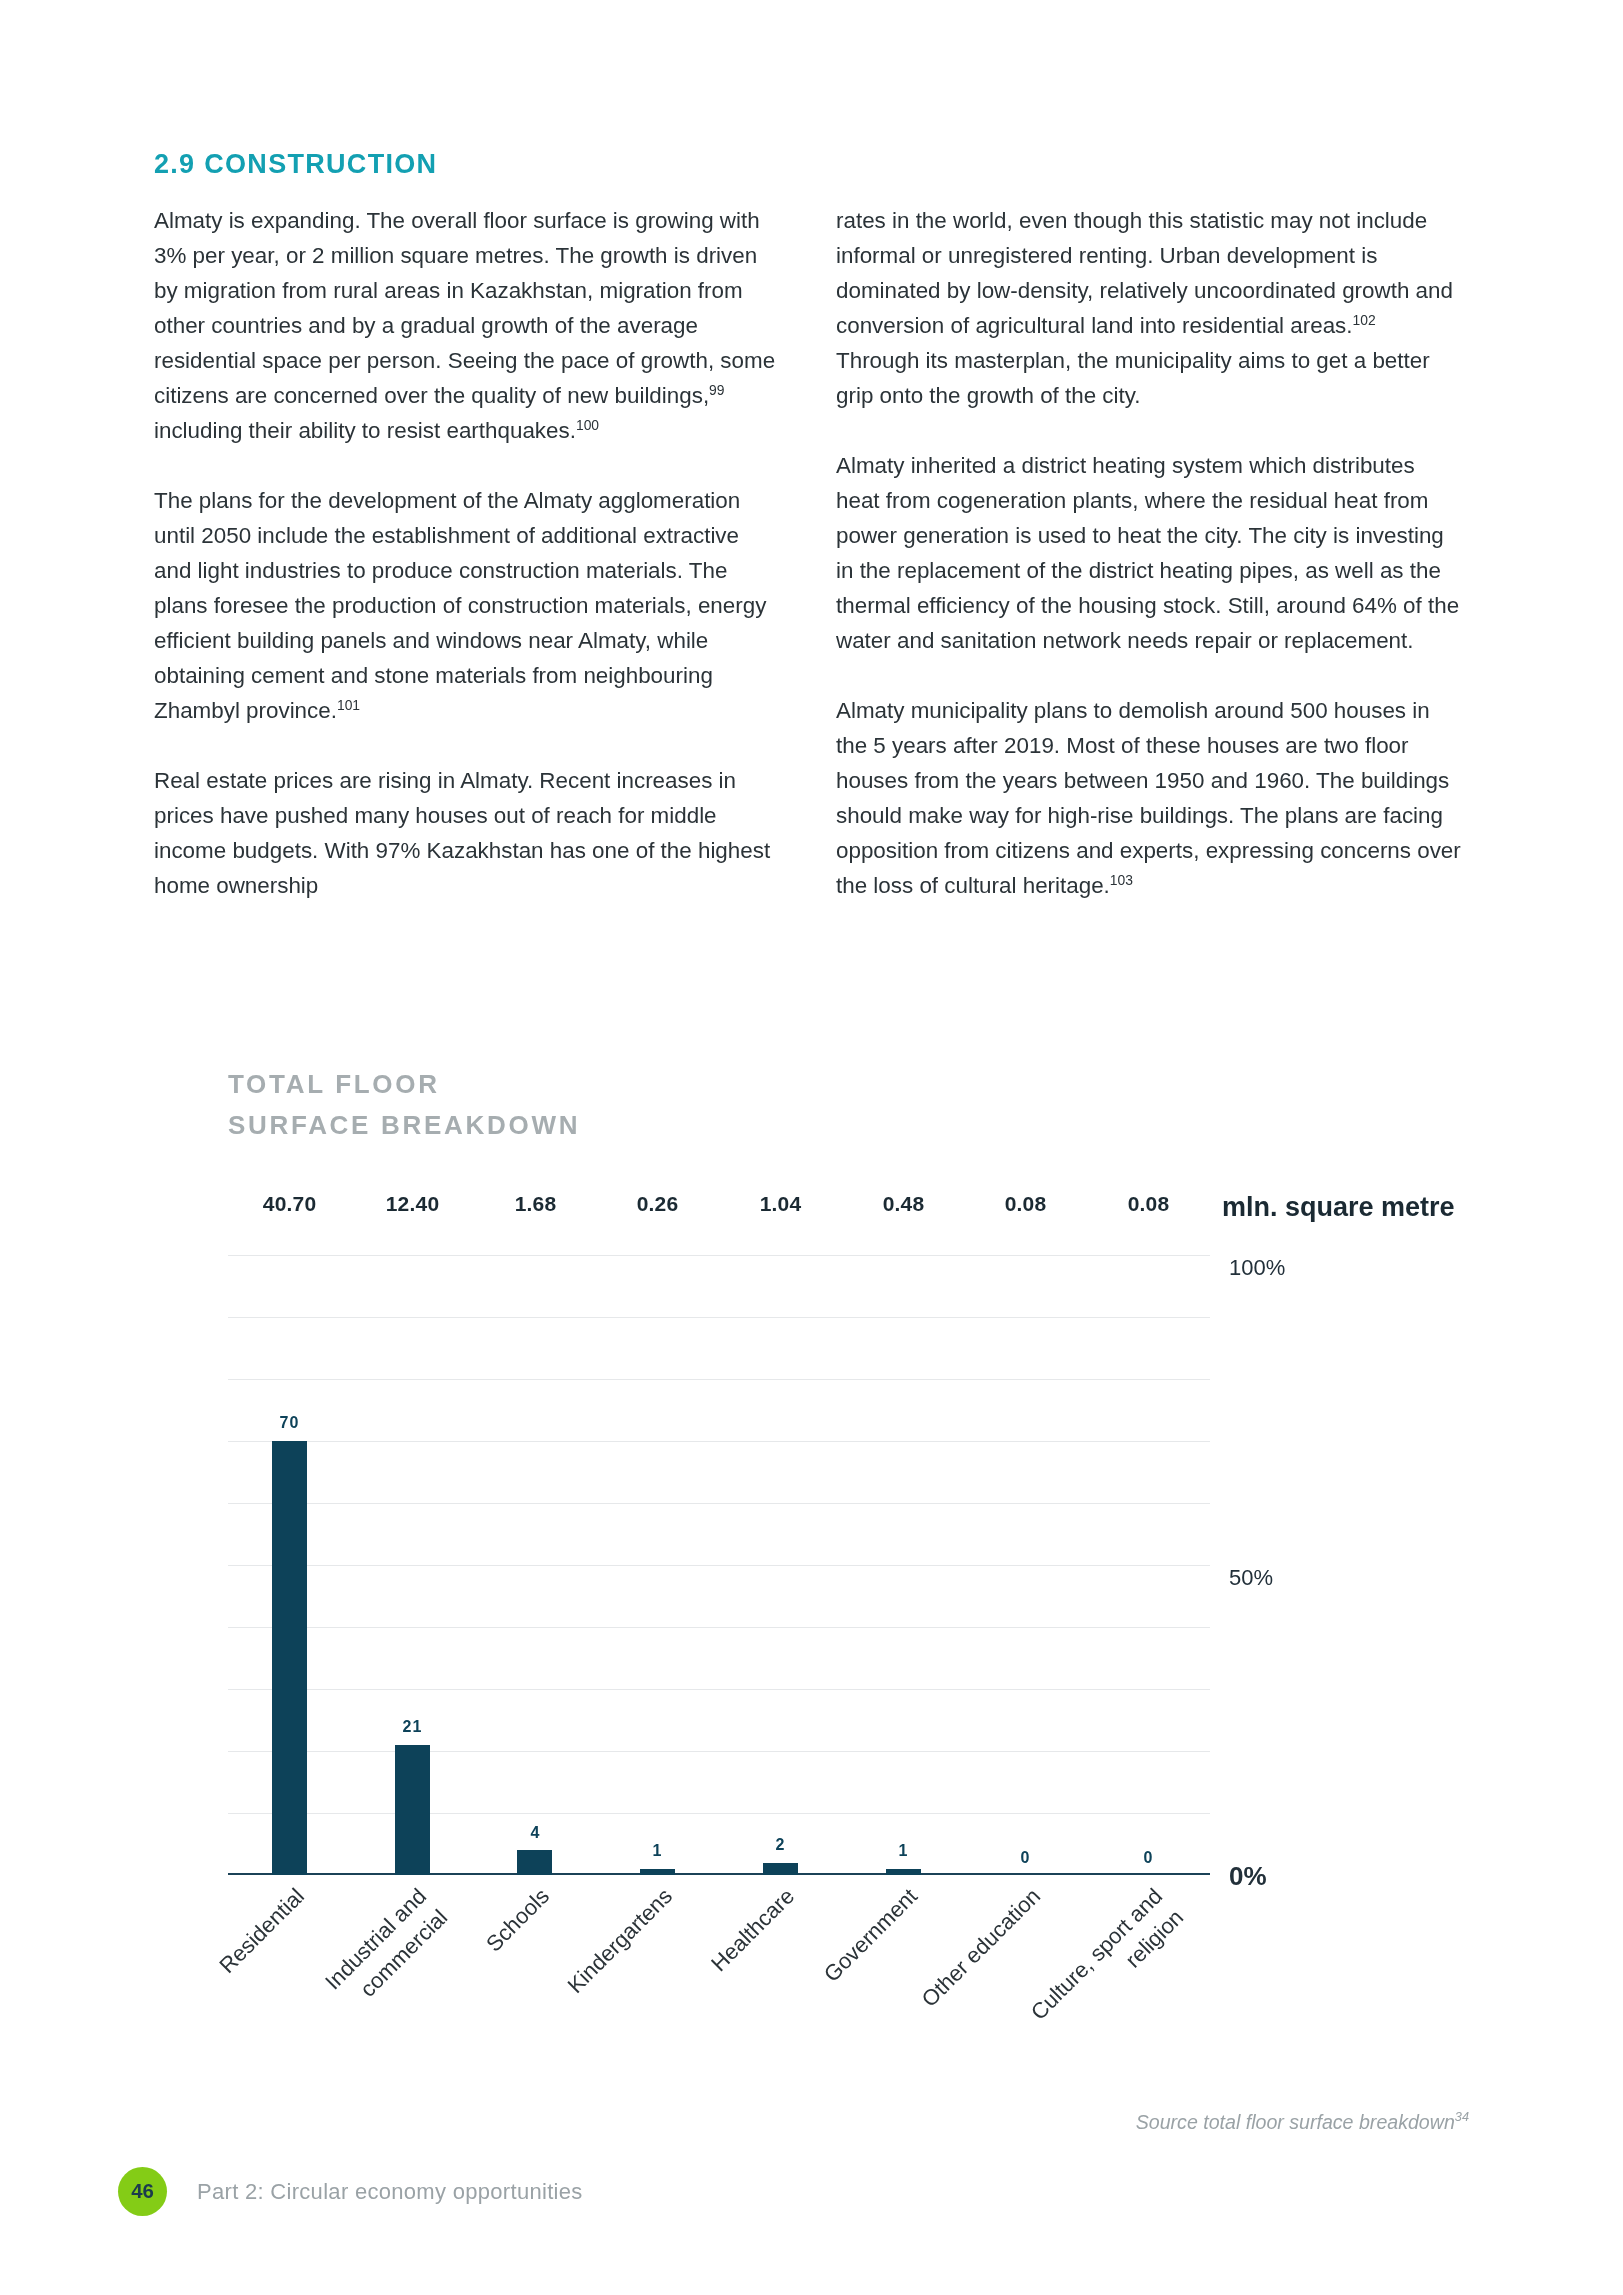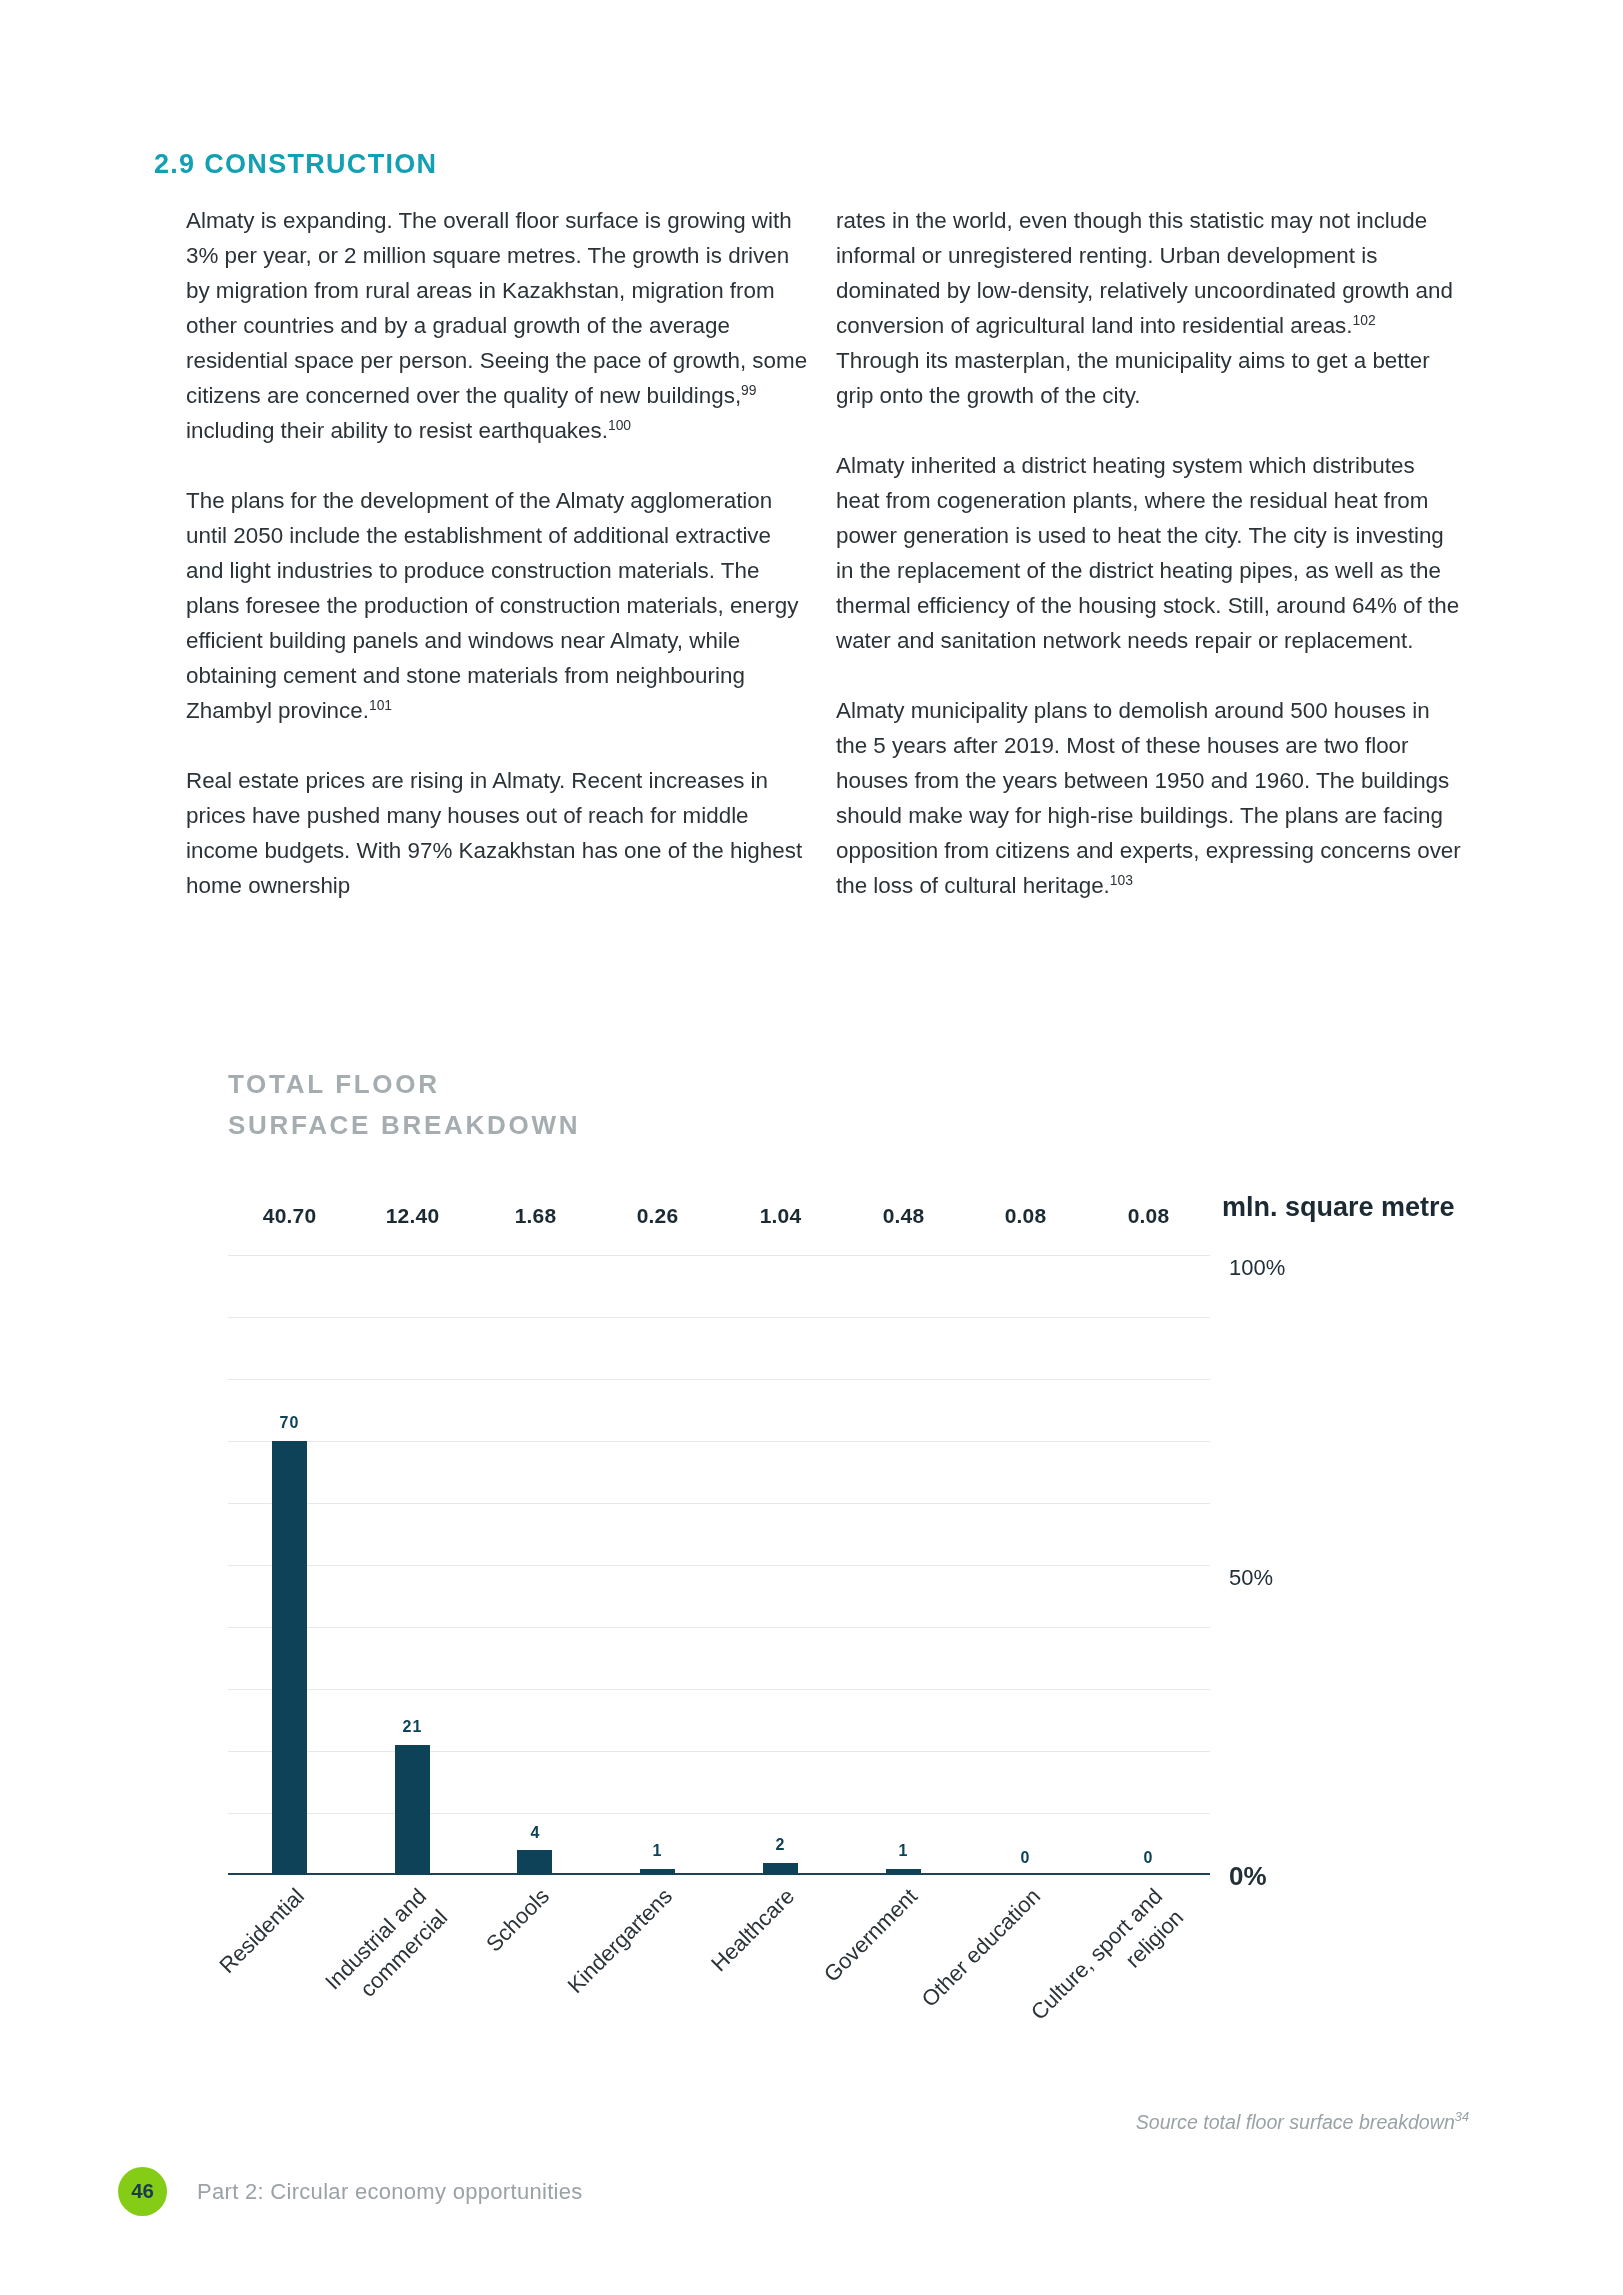--- a/index.html
+++ b/index.html
@@ -12,38 +12,38 @@
   }
   .page { position:absolute; inset:0; }
 
   
   .section-title{
     position:absolute; left:154px; top:149px;
     font-size:27px; font-weight:700; letter-spacing:1.3px;
     color:#13a0b2;
   }
   .col{ position:absolute; width:628px; font-size:22.4px; line-height:35px; color:#2b3338; }
-  .col-left{ left:154px; top:203px;margin-left:32px; }
+  .col-left{ left:154px; top:203px; }
   .col-right{ left:836px; top:203px; }
   .col p{ margin:0 0 35px 0; }
   .col p:last-child{ margin-bottom:0; }
   sup{ font-size:0.62em; vertical-align:super; line-height:0; }
 
   
   .chart-wrap{ position:absolute; left:0; top:0; width:1623px; height:2295px; }
   .chart-title{
     position:absolute; left:228px; top:1064px;
     font-size:26px; font-weight:700; letter-spacing:2.7px;
     line-height:41px; color:#a6adb0; text-transform:uppercase;
   }
   
   .value-row{ position:absolute; left:228px; top:1192px; width:982px; height:31px; }
   .value-cell{
     position:absolute; top:0; text-align:center;
-    font-size:21px; font-weight:700; color:#1b2a33; letter-spacing:0.2px;margin-top:12px;
+    font-size:21px; font-weight:700; color:#1b2a33; letter-spacing:0.2px;
   }
   .unit-label{
     position:absolute; left:1222px; top:1192px;
     font-size:27px; font-weight:700; color:#1b2a33;
   }
 
   
   .plot{
     position:absolute; left:228px; top:1255px;
     width:982px; height:620px;

